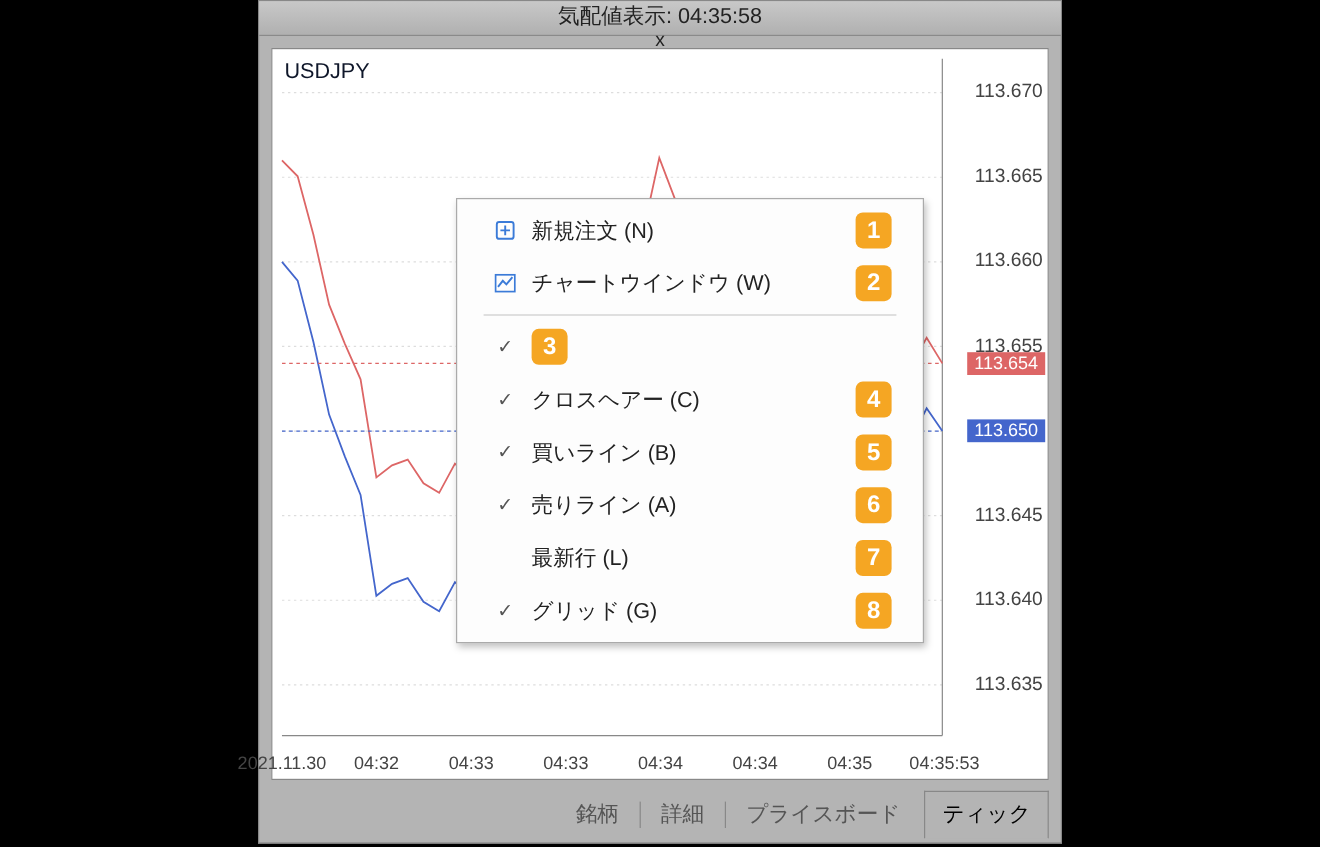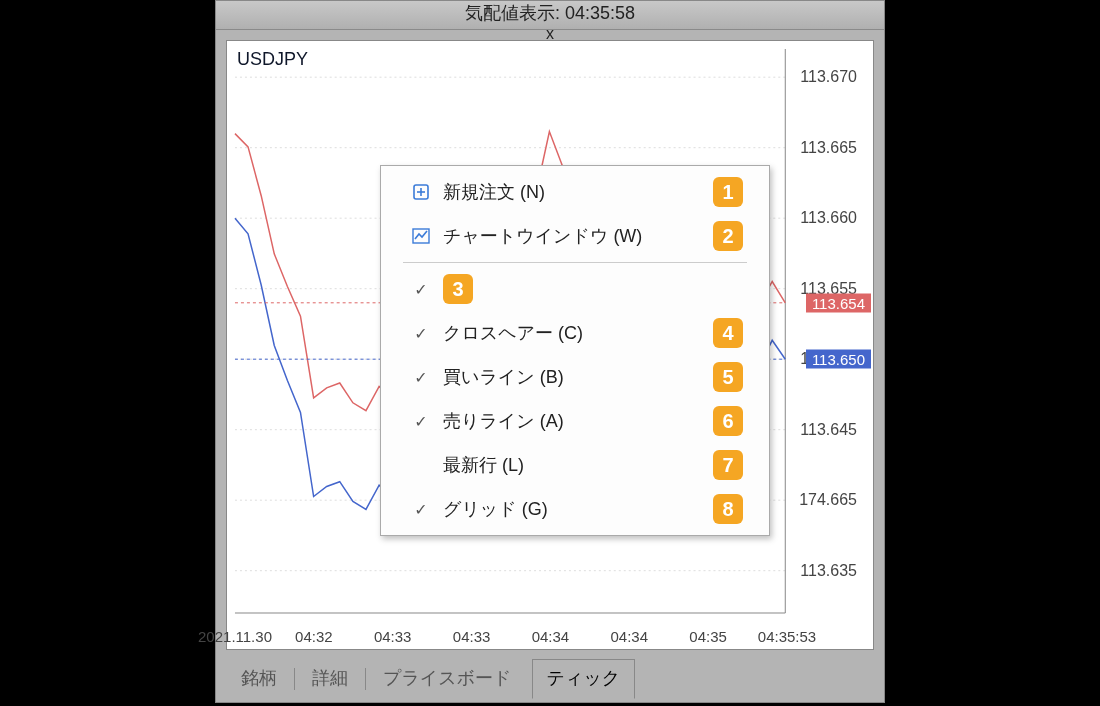--- a/index.html
+++ b/index.html
@@ -57,21 +57,21 @@
     z-index:2;
   }
   .plot-svg {
     position:absolute;
     inset:0;
     width:100%;
     height:100%;
   }
   .yaxis-label {
     position:absolute;
-    right:16px;
+    right:4px;
     font-size:16px;
     color:#444;
     transform: translateY(-50%);
   }
   .xaxis-label {
     position:absolute;
     bottom:4px;
     font-size:15px;
     color:#444;
     transform: translateX(-50%);
@@ -91,20 +91,21 @@
   .tabbar {
     position:absolute;
     bottom:4px;
     left:10px;
     right:10px;
     height:38px;
     display:flex;
     align-items:flex-end;
     gap:0;
     font-size:18px;
+    justify-content:flex-end;
   }
   .tab {
     padding:6px 14px 8px;
     color:#555;
     border:1px solid transparent;
     position:relative;
     top:1px;
   }
   .tab.active {
     background:#b4b4b4;
@@ -201,21 +202,21 @@
         <line x1="8" y1="318.1999999999399" x2="560" y2="318.1999999999399" stroke="#46c" stroke-dasharray="3 3"></line>
       </svg>
     <span class="price-tag ask" style="top: 261.8px;">113.654</span>
     <span class="price-tag bid" style="top: 318.2px;">113.650</span>
   <span class="yaxis-label" style="top: 36.2px;">113.670</span>
       <span class="yaxis-label" style="top: 106.7px;">113.665</span>
       <span class="yaxis-label" style="top: 177.2px;">113.660</span>
       <span class="yaxis-label" style="top: 247.7px;">113.655</span>
       <span class="yaxis-label" style="top: 318.2px;">113.650</span>
       <span class="yaxis-label" style="top: 388.7px;">113.645</span>
-      <span class="yaxis-label" style="top: 459.2px;">174.665</span>
+      <span class="yaxis-label" style="top: 459.2px;">113.640</span>
       <span class="yaxis-label" style="top: 529.7px;">113.635</span>
       <span class="xaxis-label" style="left: 8px;">2021.11.30</span>
       <span class="xaxis-label" style="left: 86.8571px;">04:32</span>
       <span class="xaxis-label" style="left: 165.714px;">04:33</span>
       <span class="xaxis-label" style="left: 244.571px;">04:33</span>
       <span class="xaxis-label" style="left: 323.429px;">04:34</span>
       <span class="xaxis-label" style="left: 402.286px;">04:34</span>
       <span class="xaxis-label" style="left: 481.143px;">04:35</span>
       <span class="xaxis-label" style="left: 560px;">04:35:53</span>
     </div>

